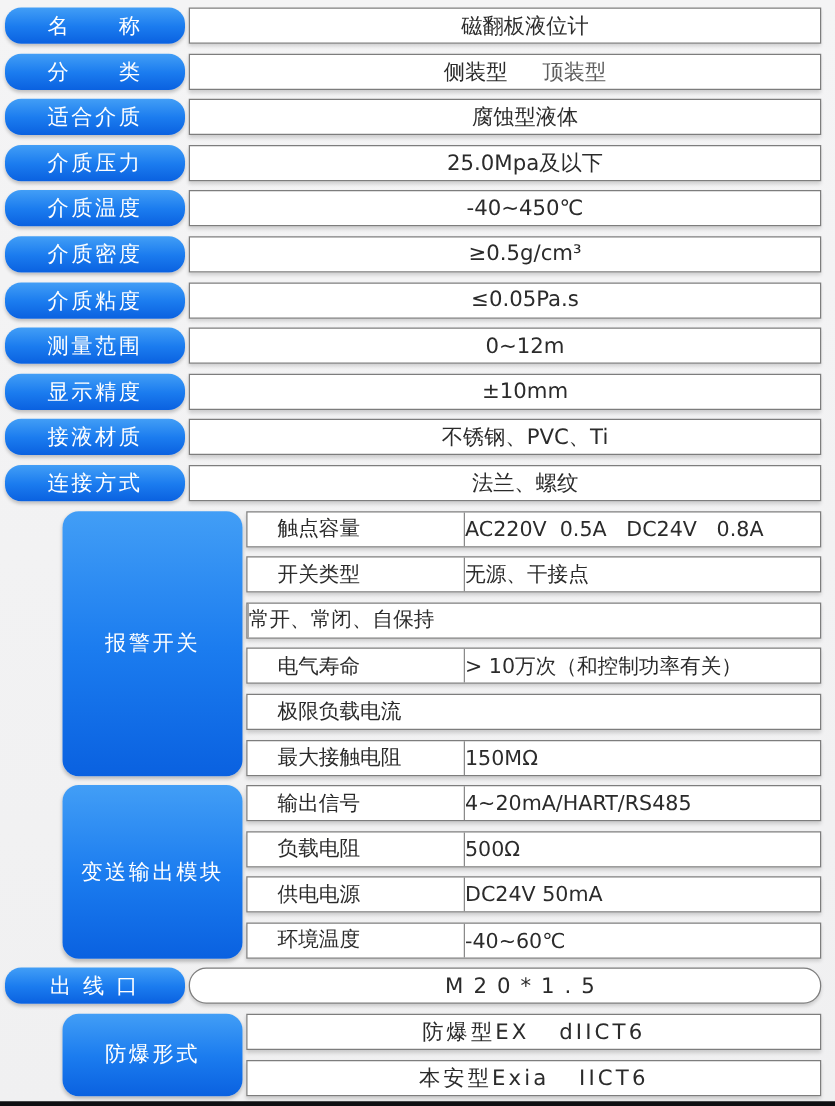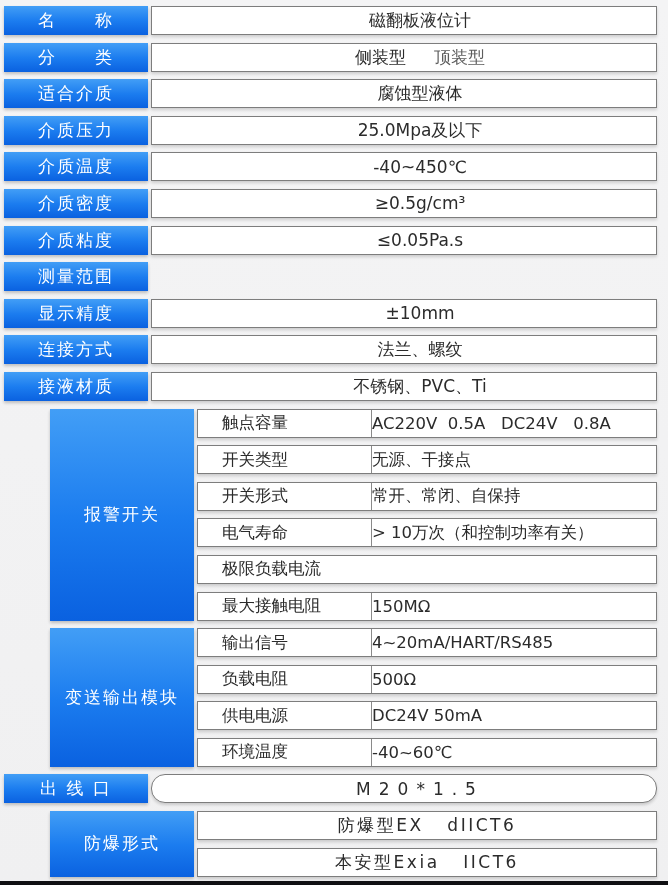--- a/index.html
+++ b/index.html
@@ -17,20 +17,21 @@
   }
   .row{display:flex;gap:3px;}
   .row.simple{height:29px;}
   .label-cell{
     flex:0 0 144px;width:144px;
     background:linear-gradient(180deg,#429ef6 0%,#1b7cef 52%,#0a61e0 100%);
     color:#ffffff;
     display:flex;align-items:center;justify-content:center;
     font-size:17px;letter-spacing:2px;
     box-shadow:0 2px 3px rgba(0,0,0,.22);
+    border-radius:13px;
   }
   .value-cell{
     flex:1;height:29px;box-sizing:border-box;
     background:#ffffff;border:1px solid #7d7d7d;
     display:flex;align-items:center;justify-content:center;
     font-size:17px;color:#2b2b2b;
     box-shadow:0 2px 3px rgba(0,0,0,.16);
     white-space:pre;
     padding-left:32px;
   }
@@ -103,50 +104,50 @@
       <div class="value-cell">≥0.5g/cm³</div>
     </div>
 
     <div class="row simple">
       <div class="label-cell">介质粘度</div>
       <div class="value-cell">≤0.05Pa.s</div>
     </div>
 
     <div class="row simple">
       <div class="label-cell">测量范围</div>
+      <div class="value-cell">0~12m</div>
     </div>
 
     <div class="row simple">
       <div class="label-cell">显示精度</div>
       <div class="value-cell">±10mm</div>
     </div>
 
     <div class="row simple">
+      <div class="label-cell">接液材质</div>
+      <div class="value-cell">不锈钢、PVC、Ti</div>
+    </div>
+
+    <div class="row simple">
       <div class="label-cell">连接方式</div>
       <div class="value-cell">法兰、螺纹</div>
-    </div>
-
-    <div class="row simple">
-      <div class="label-cell">接液材质</div>
-      <div class="value-cell">不锈钢、PVC、Ti</div>
     </div>
 
     <div class="row group">
       <div class="label-cell group-label-wide">报警开关</div>
       <div class="sub-rows">
         <div class="sub-row">
           <div class="sub-name">触点容量</div>
           <div class="sub-value">AC220V  0.5A   DC24V   0.8A</div>
         </div>
         <div class="sub-row">
           <div class="sub-name">开关类型</div>
           <div class="sub-value">无源、干接点</div>
         </div>
         <div class="sub-row">
-          <div class="sub-name">开关形式</div>
           <div class="sub-value">常开、常闭、自保持</div>
         </div>
         <div class="sub-row">
           <div class="sub-name">电气寿命</div>
           <div class="sub-value">&gt; 10万次（和控制功率有关）</div>
         </div>
         <div class="sub-row">
           <div class="sub-name">极限负载电流</div>
         </div>
         <div class="sub-row">

